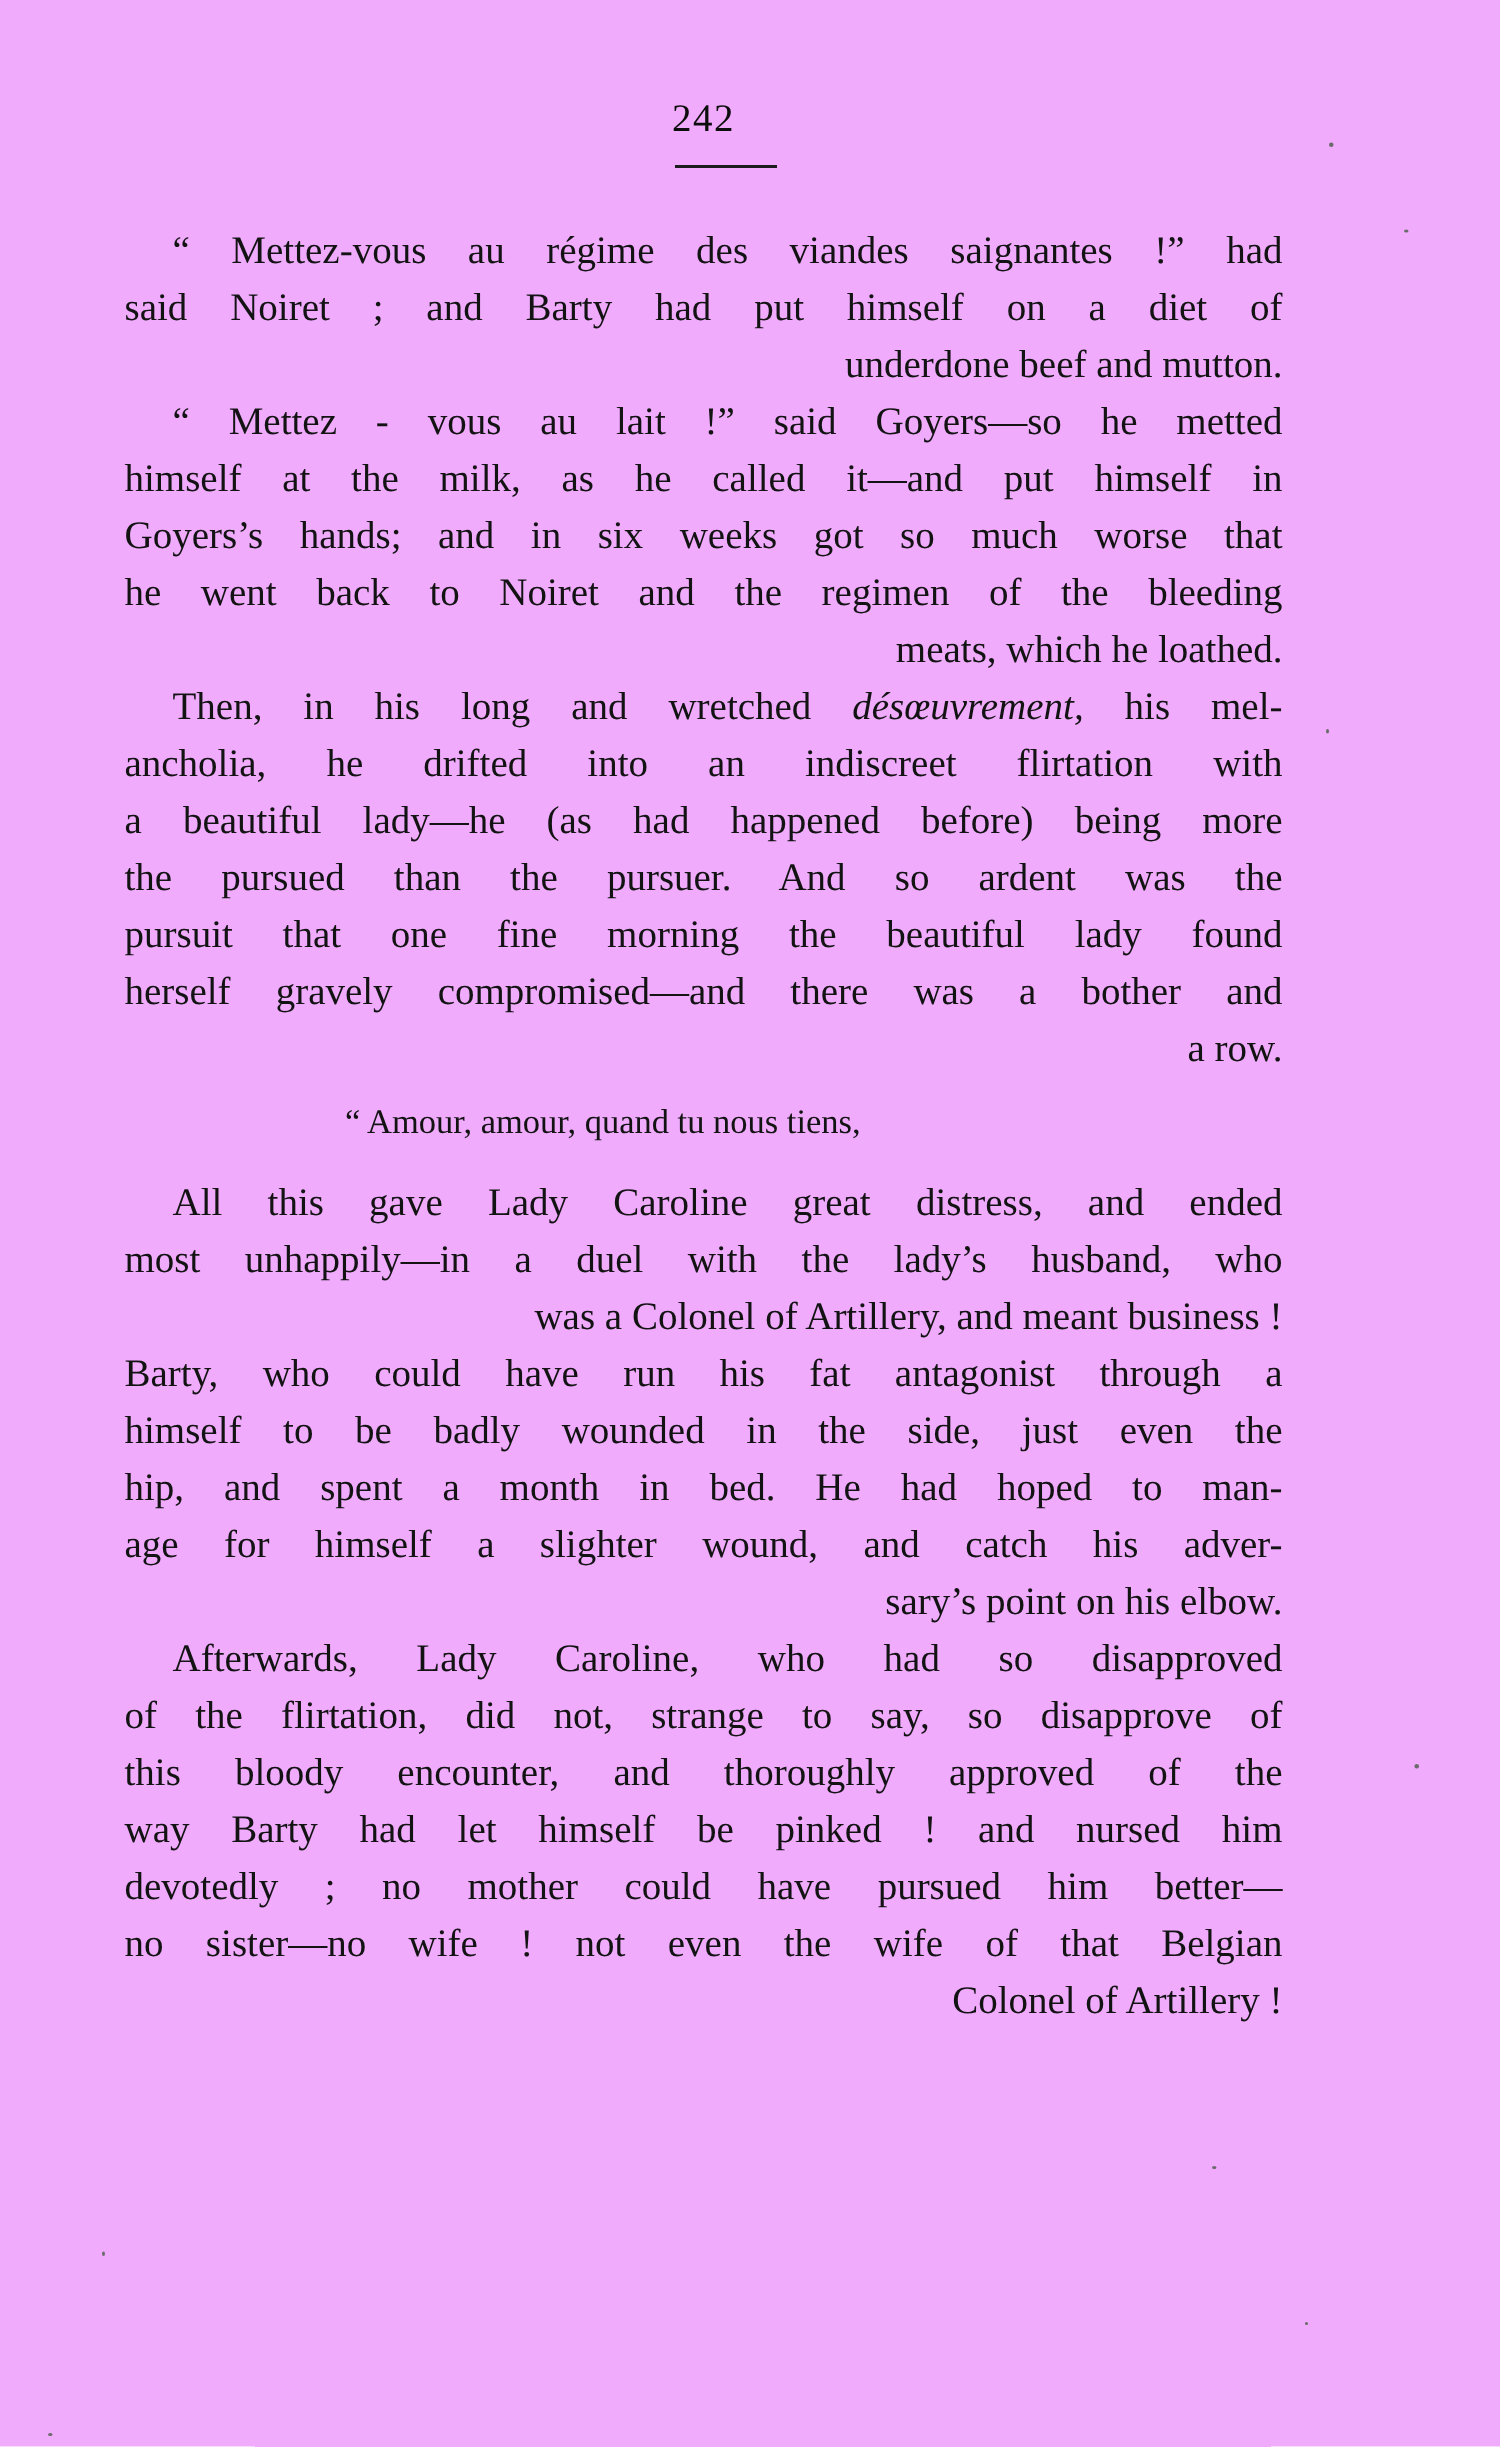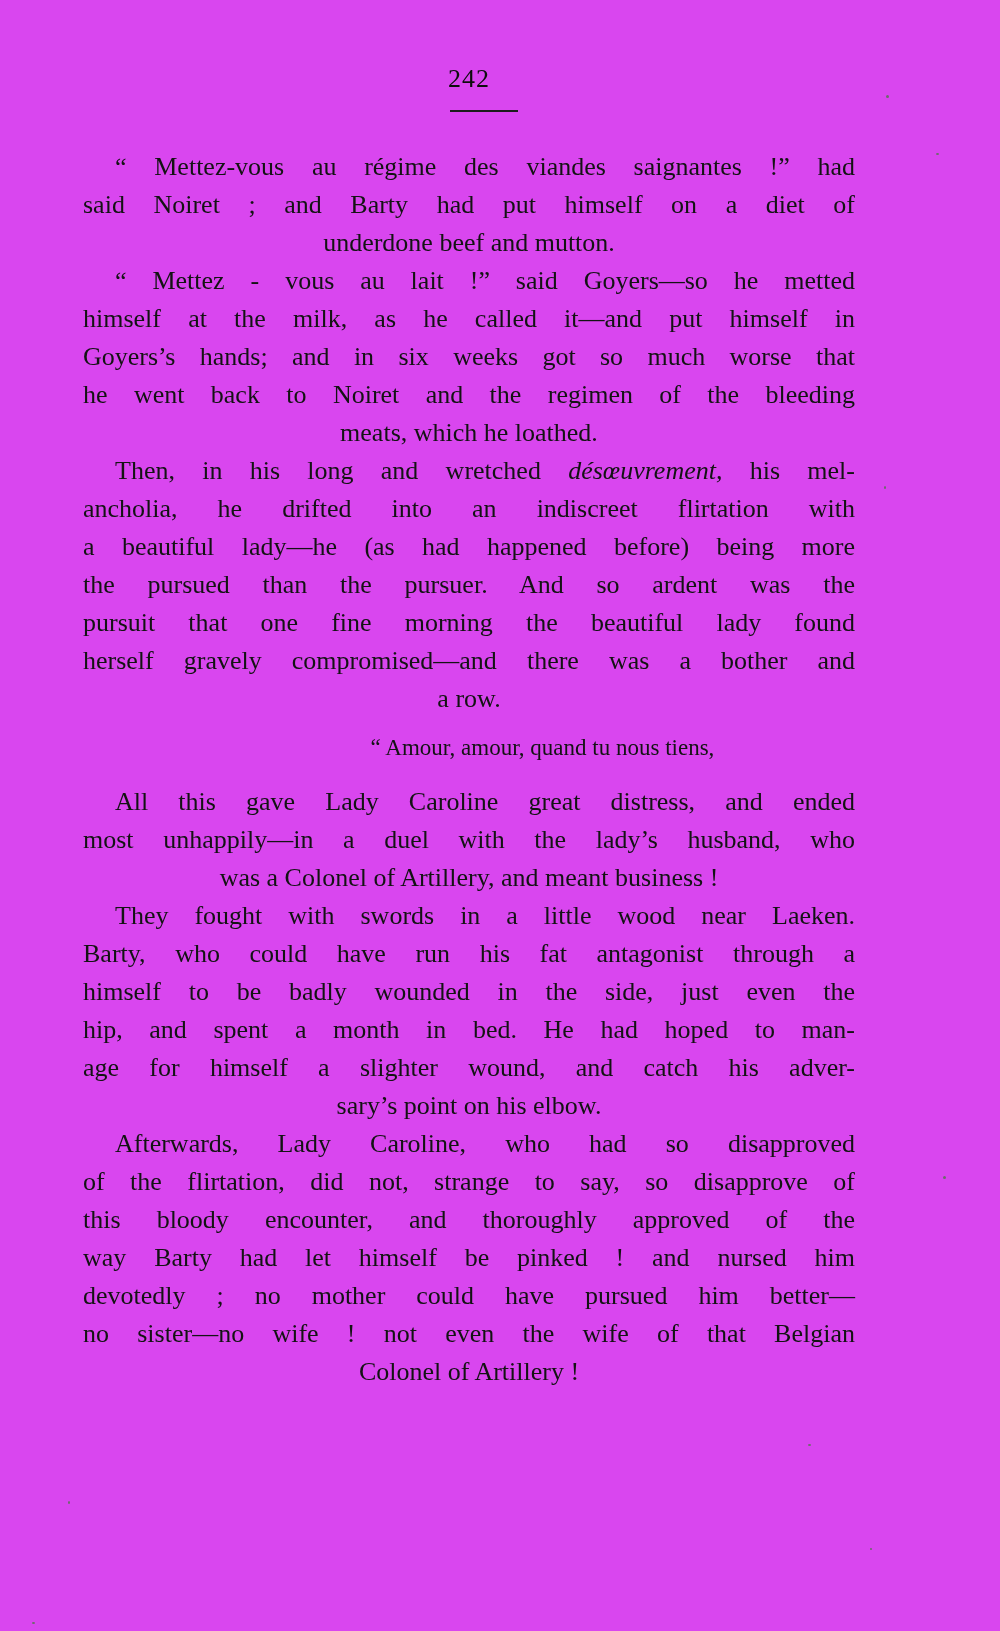--- a/index.html
+++ b/index.html
@@ -4,21 +4,21 @@
 <style>
   html, body {
     margin: 0;
     padding: 0;
     background: #ffffff;
   }
   .page {
     position: relative;
     width: 1000px;
     height: 1631px;
-    background: #d946ef;
+    background: #f0abfc;
     overflow: hidden;
     font-family: "Liberation Serif", "DejaVu Serif", serif;
     color: #111111;
   }
   
   .folio-wrap {
     position: absolute;
     left: 83px;
     top: 64px;
     width: 772px;
@@ -41,27 +41,27 @@
   .body-text {
     position: absolute;
     left: 83px;
     top: 148px;
     width: 772px;
     font-size: 26px;
     line-height: 38px;
     color: #131313;
   }
   .para { margin: 0; padding: 0; }
-  .line { display: block; text-align: center; }
+  .line { display: block; }
   .just {
     text-align: justify;
     text-align-last: justify;
   }
   .indent { padding-left: 32px; }
-  .last { text-align: center; }
+  .last { text-align: right; }
   .ital { font-style: italic; }
   
   .verse {
     margin: 0;
     padding: 12px 0 18px 0;
     font-size: 23px;
     line-height: 35px;
   }
   .verse-line-1 { padding-left: 147px; }
   .verse-line-2 { padding-left: 167px; }
@@ -112,21 +112,20 @@
       <span class="line verse-line-1">“ Amour, amour, quand tu nous tiens,</span>
     </p>
 
     <p class="para">
       <span class="line just indent">All this gave Lady Caroline great distress, and ended</span>
       <span class="line just">most unhappily—in a duel with the lady’s husband, who</span>
       <span class="line last">was a Colonel of Artillery, and meant business !</span>
     </p>
 
     <p class="para">
-      <span class="line just indent">They fought with swords in a little wood near Laeken.</span>
       <span class="line just">Barty, who could have run his fat antagonist through a</span>
       <span class="line just">himself to be badly wounded in the side, just even the</span>
       <span class="line just">hip, and spent a month in bed.  He had hoped to man-</span>
       <span class="line just">age for himself a slighter wound, and catch his adver-</span>
       <span class="line last">sary’s point on his elbow.</span>
     </p>
 
     <p class="para">
       <span class="line just indent">Afterwards, Lady Caroline, who had so disapproved</span>
       <span class="line just">of the flirtation, did not, strange to say, so disapprove of</span>

